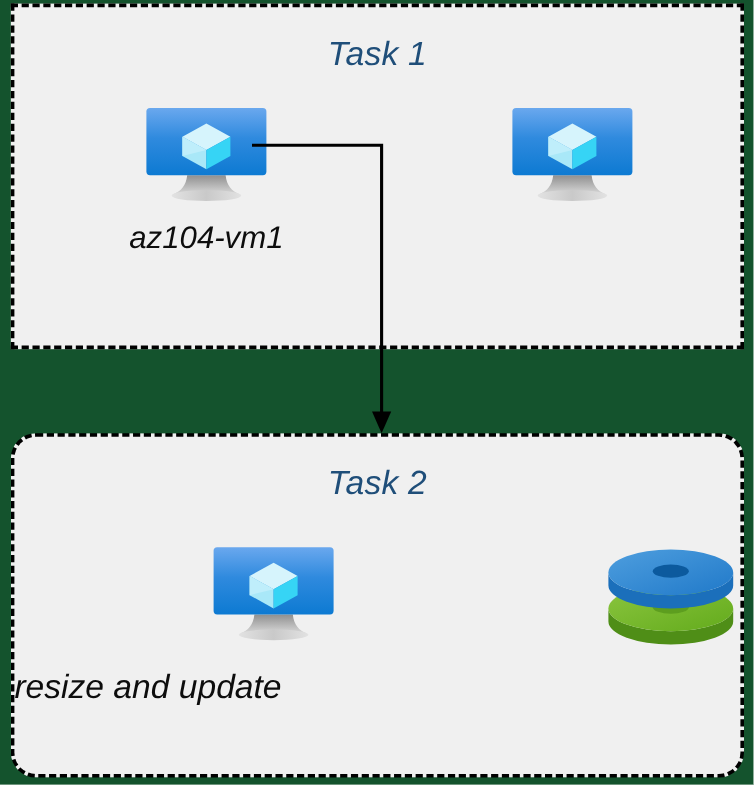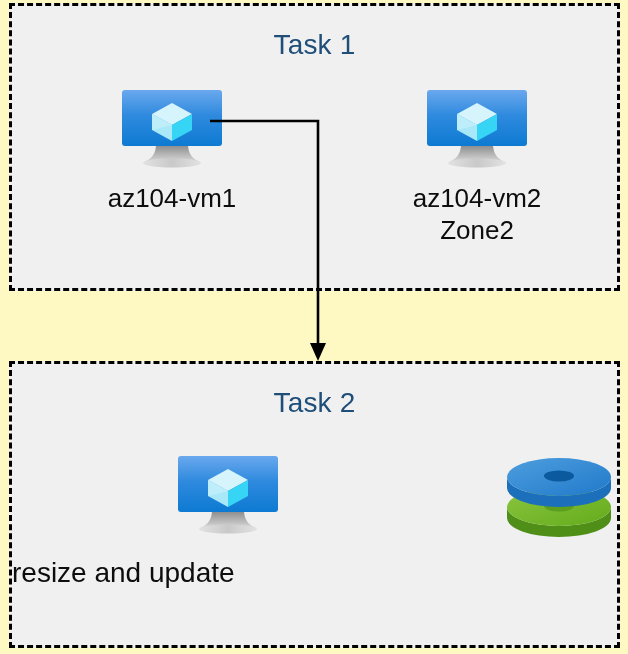--- a/index.html
+++ b/index.html
@@ -7,33 +7,34 @@
     padding: 0;
     background: #ffffff;
   }
   body {
     font-family: "Liberation Sans", sans-serif;
   }
   #canvas {
     position: relative;
     width: 628px;
     height: 654px;
-    background: #fef9c3;
+    background: #14532d;
     overflow: hidden;
+    font-style: italic;
   }
 
   
   .task-box {
     position: absolute;
     box-sizing: border-box;
     background: #f0f0f0;
     border: 3px dashed #000000;
   }
   #task1-box { left: 9px;  top: 3px;   width: 611px; height: 288px; }
-  #task2-box { left: 9px;  top: 361px; width: 611px; height: 287px; }
+  #task2-box { left: 9px;  top: 361px; width: 611px; height: 287px; border-radius: 21px; }
 
   .task-title {
     position: absolute;
     width: 100%;
     text-align: center;
     color: #1f4e79;
     font-size: 28px;
     line-height: 34px;
     letter-spacing: 0.2px;
     font-family: "Liberation Sans", sans-serif;
@@ -173,24 +174,20 @@
           <ellipse cx="54" cy="77" rx="29" ry="4.5" fill="url(#base2)"></ellipse>
           <rect x="4" y="4" width="100" height="56" rx="3" fill="url(#scr2)"></rect>
           <g>
             <polygon points="54,17 74,28 54,39 34,28" fill="#d6f4fc"></polygon>
             <polygon points="34,28 54,39 54,55 34,44" fill="#a9e8f8"></polygon>
             <polygon points="74,28 54,39 54,55 74,44" fill="#36d4f5"></polygon>
             <polygon points="34,28 54,39 34,44" fill="#bfeefb"></polygon>
           </g>
         </svg>
       </div>
-      <div id="vm2-labels">
-        <div class="node-label">az104-vm2</div>
-        <div class="node-label">Zone2</div>
-      </div>
     </div>
 
   </div>
 
   <div id="task2-box" class="task-box">
 
     <div id="task2-title" class="task-title">Task 2</div>
 
     <div id="task2-icons">
 

